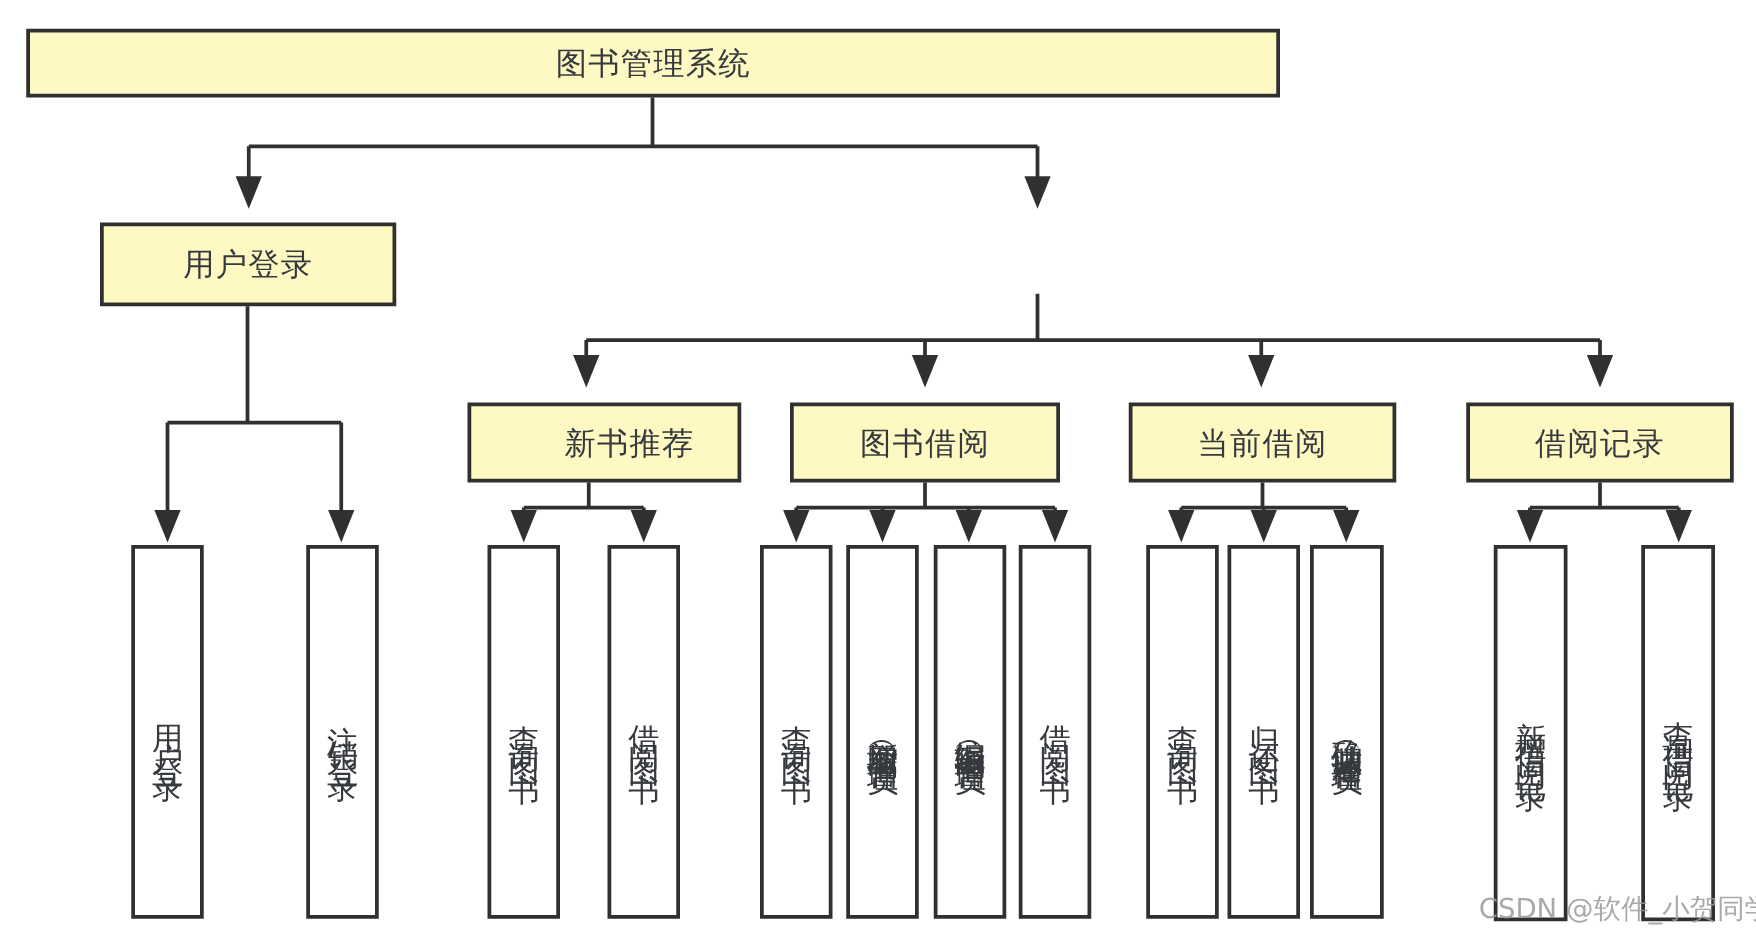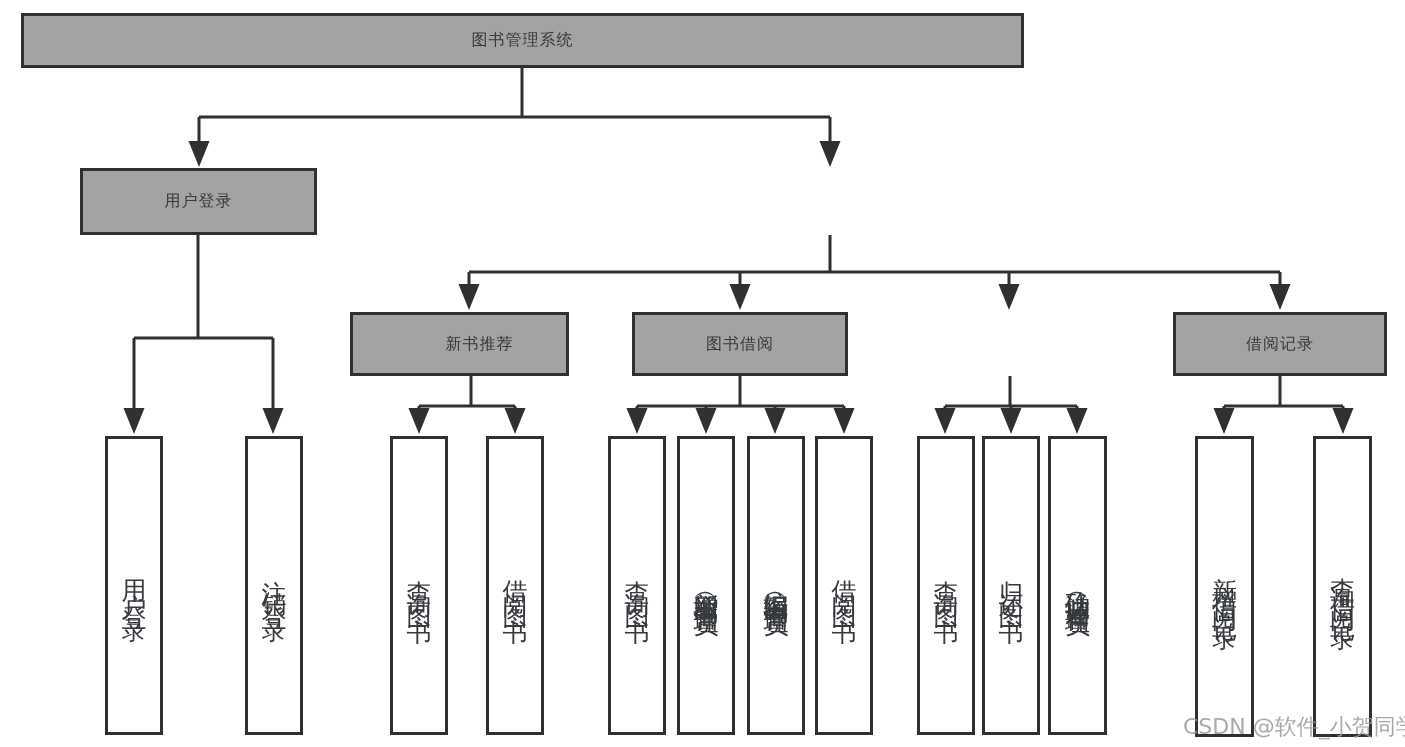--- a/index.html
+++ b/index.html
@@ -21,25 +21,26 @@
   }
   .connectors {
     position: absolute; left: 0; top: 0;
     width: 1405px; height: 747px;
   }
   .connectors path { stroke: var(--line); stroke-width: 3; fill: none; }
   .connectors polygon { fill: var(--line); stroke: none; }
   .hbox {
     position: absolute;
     border: 3px solid var(--line);
-    background: #a3a3a3;
+    background: #fef9c3;
     display: flex; align-items: center; justify-content: center;
-    font-size: 16px; color: var(--text);
+    font-size: 25px; color: var(--text);
     letter-spacing: 1px;
     white-space: nowrap;
+    margin-top: 10px;
   }
   .vbox {
     position: absolute;
     border: 3px solid var(--line);
     background: #ffffff;
     display: flex; align-items: center; justify-content: center;
   }
   .vlabel {
     writing-mode: vertical-rl;
     text-orientation: mixed;
@@ -96,22 +97,23 @@
     <polygon points="1000.5,408 1021.5,408 1011,434"></polygon>
     <polygon points="1066.5,408 1087.5,408 1077,434"></polygon>
     <polygon points="1213.5,408 1234.5,408 1224,434"></polygon>
     <polygon points="1332.5,408 1353.5,408 1343,434"></polygon>
   </svg>
 
   <div class="hbox" style="left:21px; top:13px; width:1003px; height:55px;">图书管理系统</div>
 
   <div class="hbox" style="left:80px; top:168px; width:237px; height:67px;">用户登录</div>
 
-  <div class="hbox" style="left:350px; top:312px; width:219px; height:64px;padding-left:40px;">新书推荐</div>
+  <div class="hbox" style="left:374px; top:312px; width:219px; height:64px;padding-left:40px;">新书推荐</div>
   <div class="hbox" style="left:632px; top:312px; width:216px; height:64px;">图书借阅</div>
+  <div class="hbox" style="left:903px; top:312px; width:214px; height:64px;">当前借阅</div>
   <div class="hbox" style="left:1173px; top:312px; width:214px; height:64px;">借阅记录</div>
 
   <div class="vbox" style="left:105px; top:436px; width:58px; height:299px;">
     <span class="vlabel" style="letter-spacing: 13px;">用户登录</span>
   </div>
   <div class="vbox" style="left:245px; top:436px; width:58px; height:299px;">
     <span class="vlabel" style="letter-spacing: 13px;">注销登录</span>
   </div>
 
   <div class="vbox" style="left:390px; top:436px; width:58px; height:299px;">

